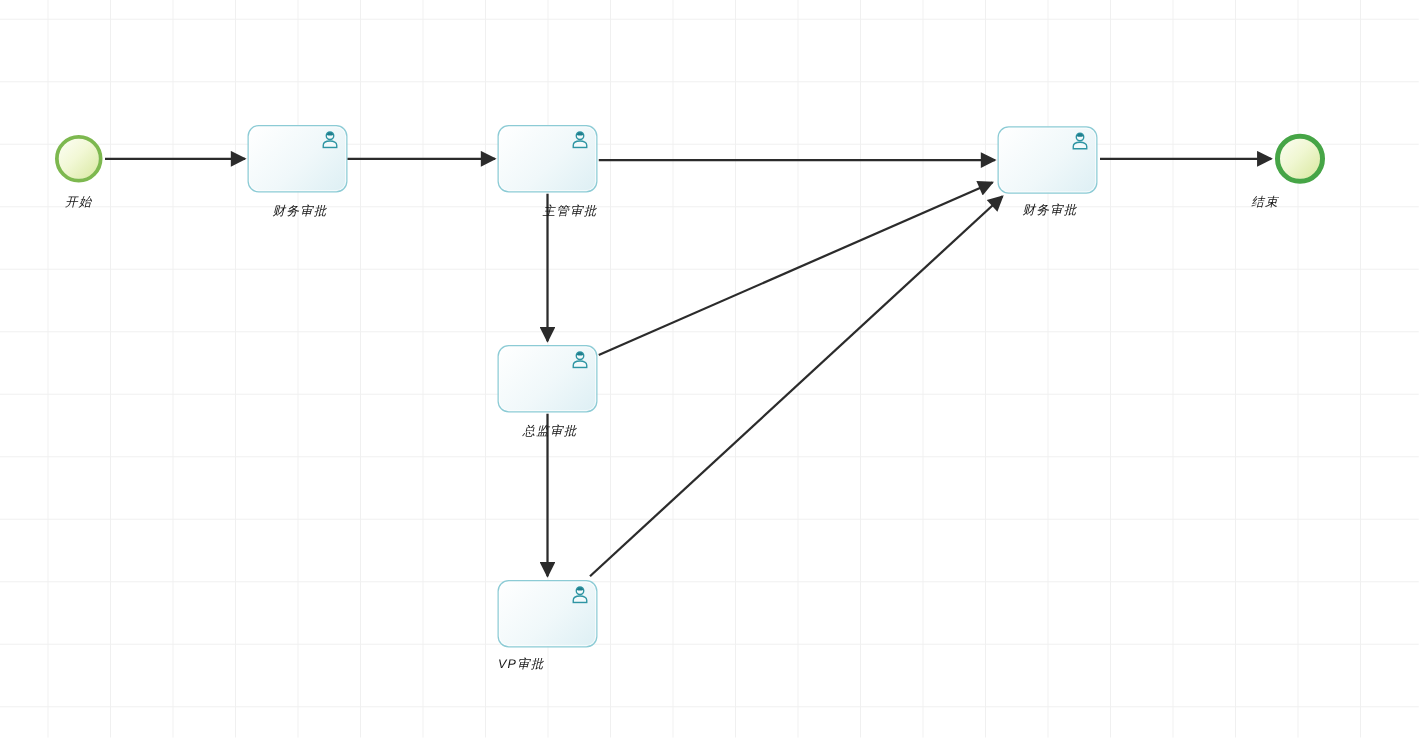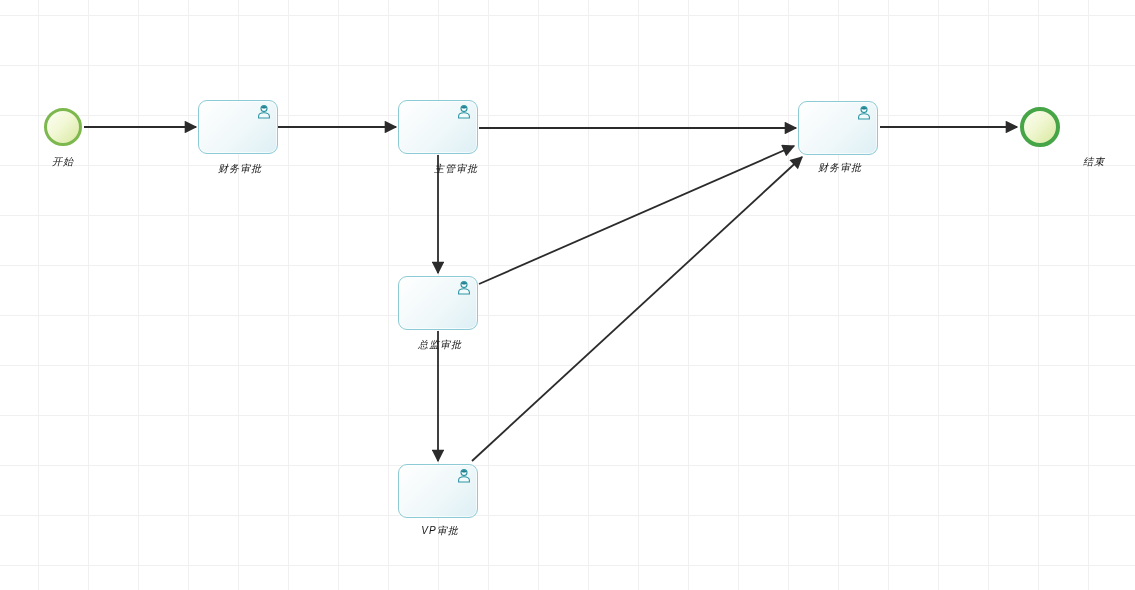--- a/index.html
+++ b/index.html
@@ -59,22 +59,22 @@
     white-space: nowrap;
     transform: translateX(-50%);
     letter-spacing: 1px;
     font-style: italic;
   }
   .lbl-start      { left: 63px;   top: 155px; }
   .lbl-initiate   { left: 240px;  top: 162px; }
   .lbl-supervisor { left: 456px;  top: 162px; }
   .lbl-finance    { left: 840px;  top: 161px; }
   .lbl-director   { left: 440px;  top: 338px; }
-  .lbl-vp         { left: 440px;  top: 524px; }
-  .lbl-end        { left: 1094px; top: 155px; }
+  .lbl-vp         { left: 417px;  top: 524px; }
+  .lbl-end        { left: 1012px; top: 155px; }
 
   
   .flows-layer {
     position: absolute; left: 0; top: 0;
     width: 1135px; height: 590px;
     z-index: 2;
     pointer-events: none;
   }
   .flows-layer line { stroke: #2b2b2b; stroke-width: 1.8; }
 </style>

